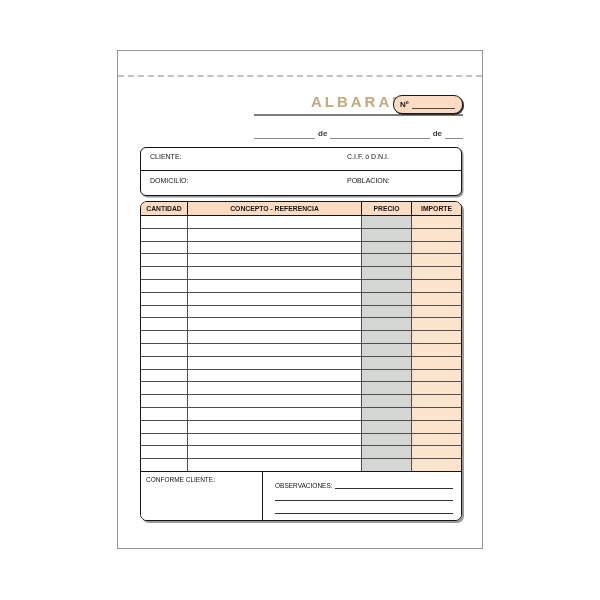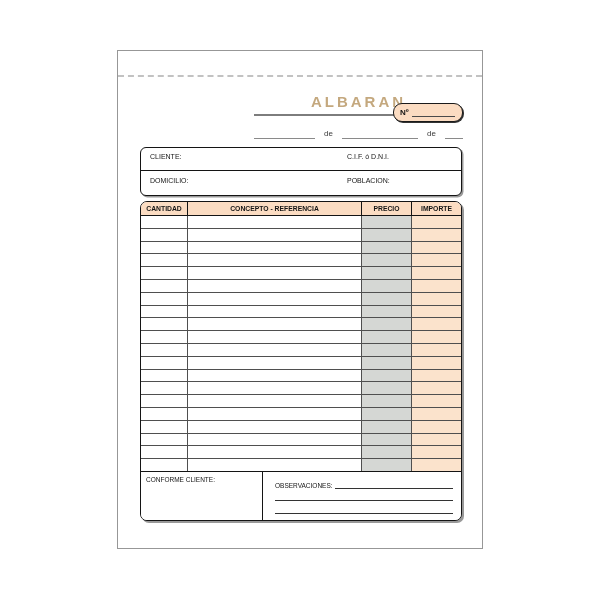--- a/index.html
+++ b/index.html
@@ -15,32 +15,32 @@
   .canvas{position:relative;width:600px;height:600px;background:#ffffff;overflow:hidden;}
 
   
   .sheet{position:absolute;left:117px;top:50px;width:366px;height:499px;background:#ffffff;border:1px solid #979797;}
   .perforation{position:absolute;left:0;right:0;top:24px;border-top:2px dashed #c2c2c2;}
 
   
   .title{position:absolute;left:136px;top:42px;width:209px;text-align:center;font-size:15px;font-weight:bold;letter-spacing:3px;color:var(--title-tan);}
   .title-underline{position:absolute;left:136px;top:63px;width:209px;height:2px;background:#7d7d7d;}
 
-  .num-box{position:absolute;left:275px;top:52px;width:70px;height:19px;background:var(--accent-peach);
+  .num-box{position:absolute;left:275px;top:44px;width:70px;height:19px;background:var(--accent-peach);
            border:1.2px solid #1a1a1a;border-radius:9px;box-shadow:1px 1px 0 #333;
            display:flex;align-items:center;padding:0 7px 0 6px;}
   .num-label{font-size:8px;font-weight:bold;line-height:1;}
   .num-line{flex:1;border-bottom:1px solid #4a4a4a;height:9px;margin-left:3px;}
 
   .date-row{position:absolute;left:136px;top:75px;width:209px;height:13px;display:flex;align-items:flex-end;font-size:8px;color:#3a3a3a;}
   .dline{border-bottom:1px solid #8a8a8a;height:10px;}
   .dline.seg1{width:61px;}
   .dline.seg2{flex:1;}
   .dline.seg3{width:18px;}
-  .dword{margin:0 9px;line-height:1.1;}
+  .dword{margin:0 3px;line-height:1.1;font-weight:bold;}
 
   
   .client-box{position:absolute;left:22px;top:96px;width:322px;height:49px;background:#fff;
               border:1.3px solid var(--ink);border-radius:6px;box-shadow:1.5px 1.5px 0 #9a9a9a;overflow:hidden;}
   .client-row{position:relative;height:23px;font-size:7px;}
   .client-row.first{border-bottom:1px solid var(--ink);}
   .lbl-cliente{position:absolute;left:9px;top:5px;}
   .lbl-cif{position:absolute;left:206px;top:5px;}
   .lbl-domicilio{position:absolute;left:9px;top:6px;}
   .lbl-poblacion{position:absolute;left:206px;top:6px;}

